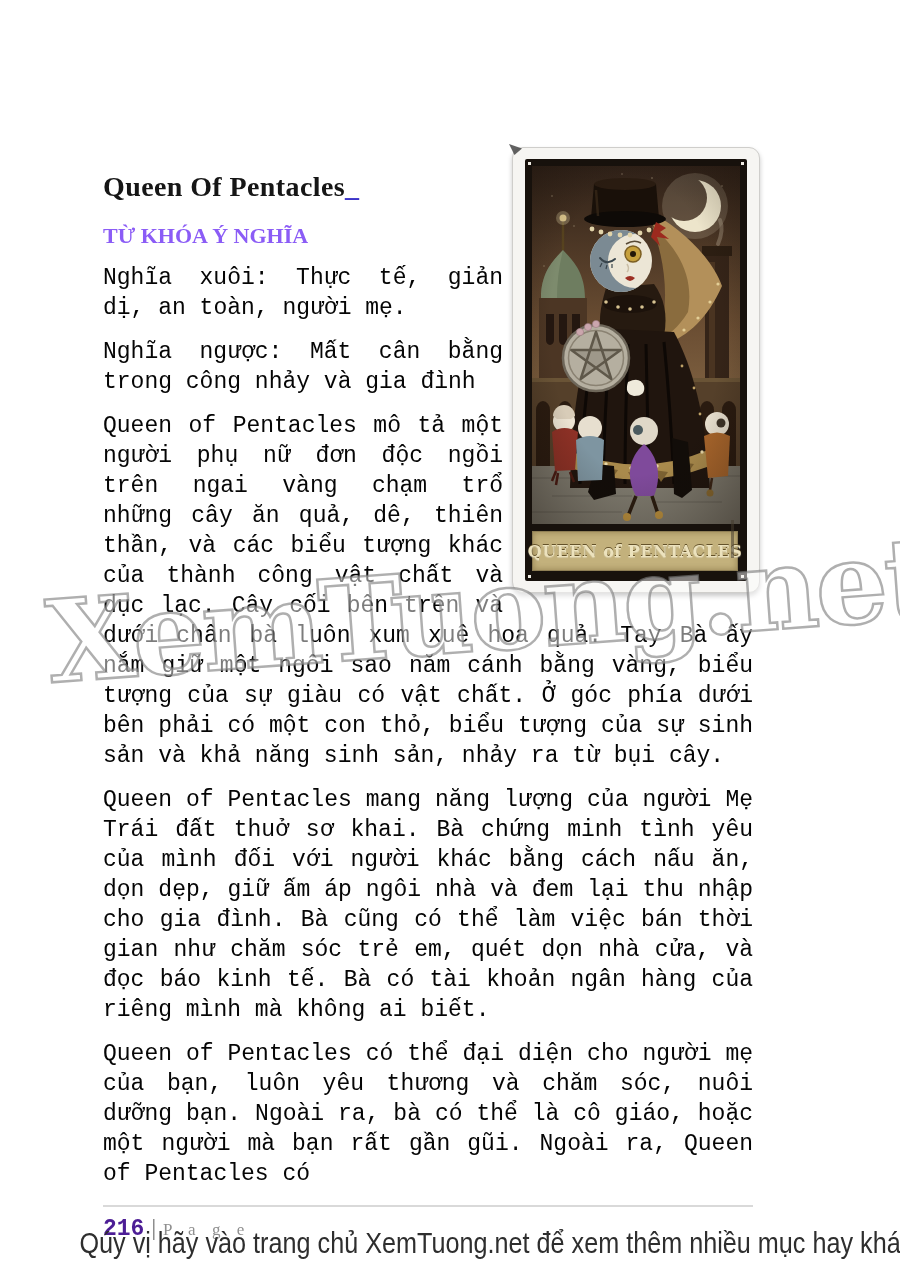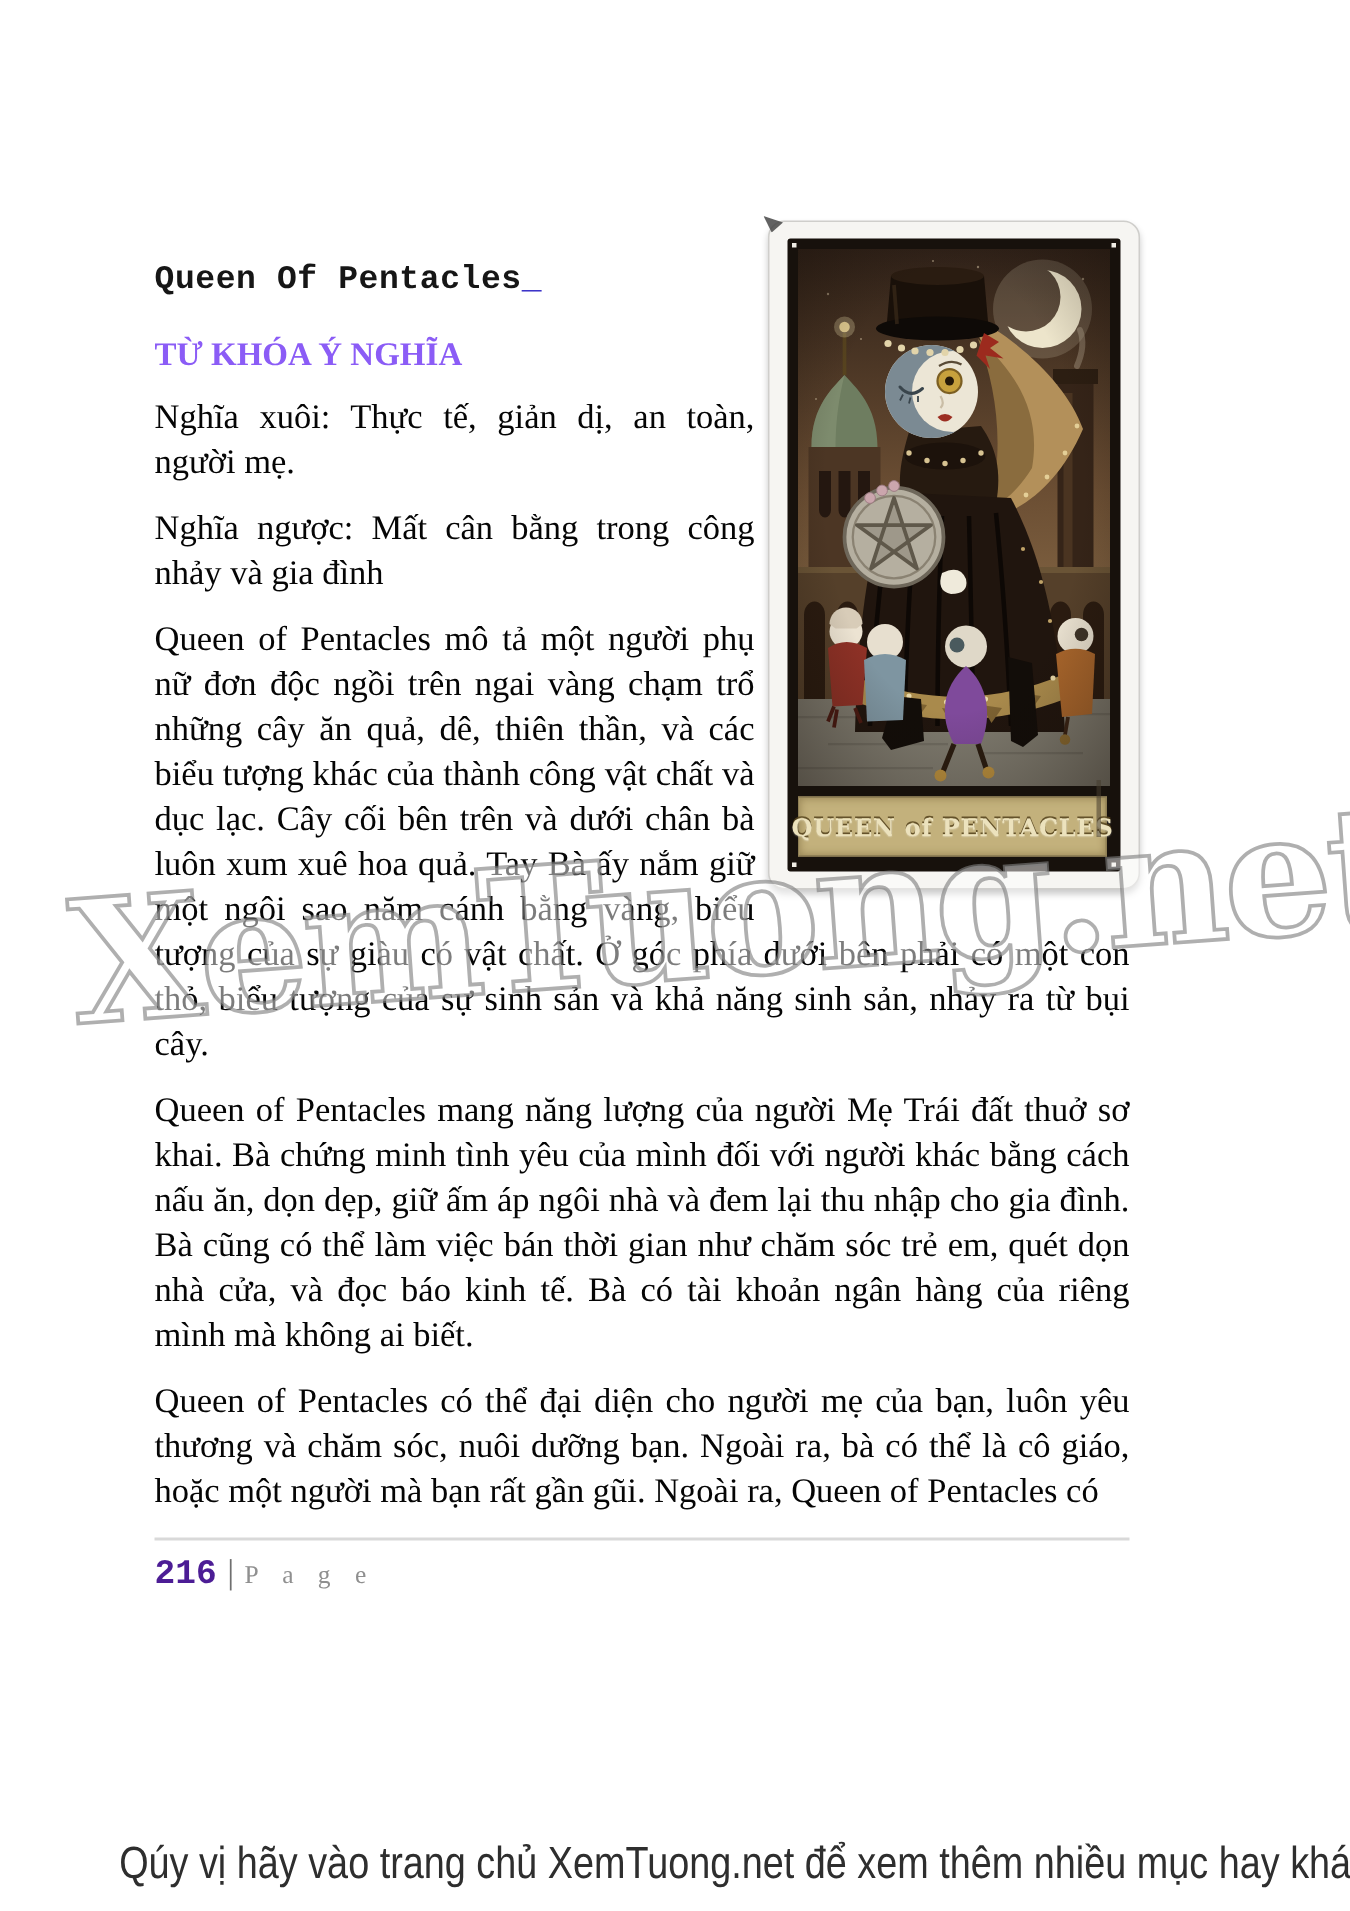--- a/index.html
+++ b/index.html
@@ -1,26 +1,26 @@
 <!DOCTYPE html>
 <html><head>
 <meta charset="utf-8">
 <style>
   html,body{margin:0;padding:0;background:#ffffff;}
   .page{position:relative;width:900px;height:1274px;background:#ffffff;overflow:hidden;
         font-family:"Liberation Serif",serif;color:#000;}
   
   .content{padding:169px 147px 0 103px;}
   .float-spacer{float:right;width:250px;height:431px;}
-  h1.doc-title{font-family:Liberation Mono, monospace;font-weight:bold;font-size:22px;
+  h1.doc-title{font-family:Liberation Serif, serif;font-weight:bold;font-size:28px;
        line-height:36px;margin:0 0 16px;color:#161616;letter-spacing:.4px;}
   .title-underscore{color:#3c34c9;}
   .h2{font-family:"Liberation Serif",serif;font-weight:bold;font-size:22px;line-height:30px;
       margin:5px 0 12px;color:#8b5cf6;}
-  .content p{font-size:23px;line-height:30px;margin:0 0 14px;text-align:justify;color:#050505;}
+  .content p{font-size:23px;line-height:30px;margin:0 0 14px;text-align:justify;color:#050505;font-family:Liberation Mono, monospace;}
   .rule{border:none;border-top:2px solid #d9d9d9;margin:16px 0 6px;}
   .page-number{font-size:23px;line-height:30px;}
   .page-number .num{font-weight:bold;color:#4c1d95;font-family:Liberation Mono, monospace;}
   .page-number .sep{color:#6f6f6f;padding:0 7px;font-weight:normal;}
   .page-number .pglabel{color:#8f8f8f;letter-spacing:6px;font-size:17px;}
   
   .watermark{position:absolute;left:46px;top:543px;z-index:6;pointer-events:none;
      font-family:"DejaVu Serif",serif;font-weight:bold;font-size:114px;letter-spacing:-3px;
      color:rgba(255,255,255,0.48);-webkit-text-stroke:2.5px rgba(126,126,126,0.62);
      transform:rotate(-4.2deg);transform-origin:50% 50%;white-space:nowrap;}

